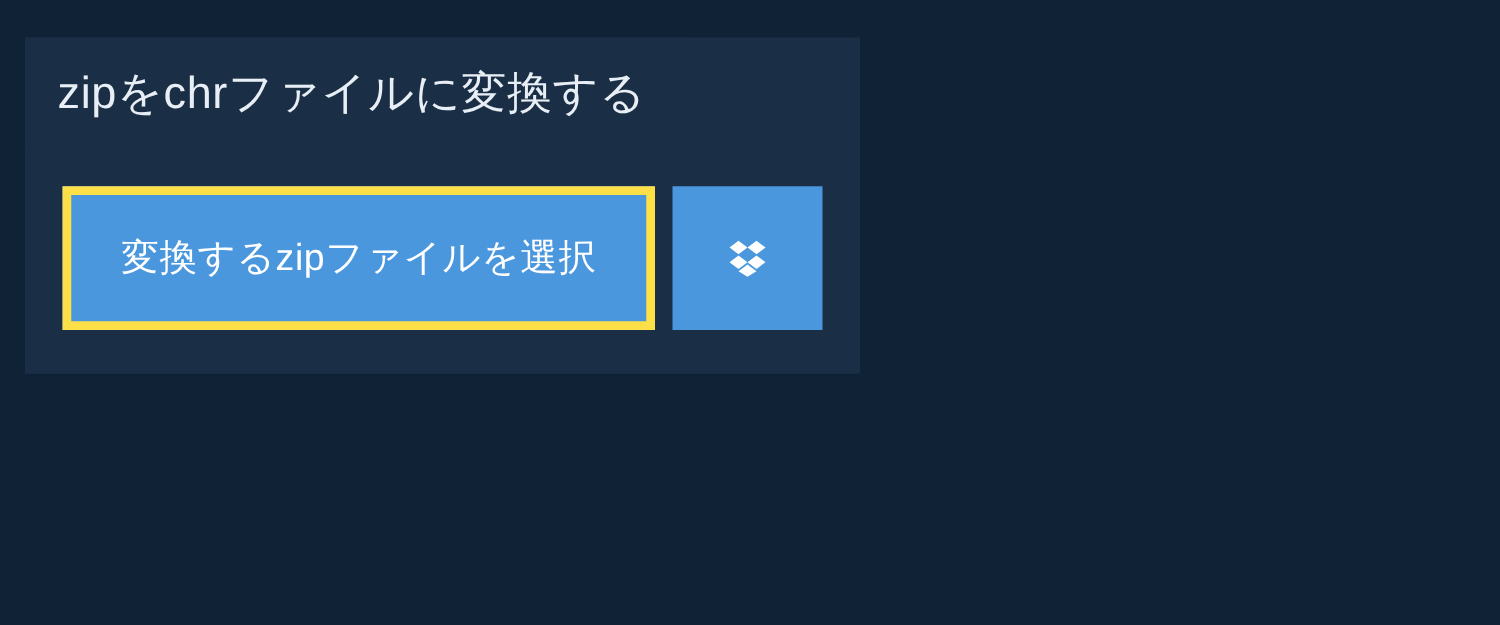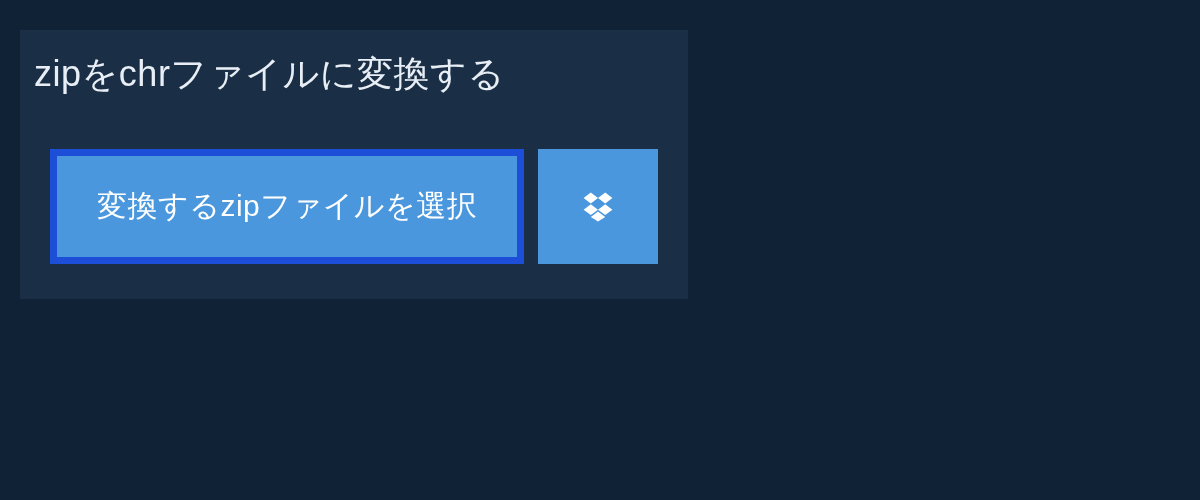--- a/index.html
+++ b/index.html
@@ -15,38 +15,38 @@
       overflow: hidden;
     }
     .panel {
       background: #1a2f45;
       margin: 30px 20px;
       padding: 0;
       width: fit-content;
     }
     .title-wrap {
       background: #1a2f45;
-      padding: 20px 30px 20px 14px;
+      padding: 20px 30px 20px 26px;
       display: inline-block;
     }
     .title {
       color: #e8eef5;
       font-size: 36px;
       font-weight: 400;
       letter-spacing: 0.5px;
     }
     .button-row {
       display: flex;
       align-items: stretch;
       padding: 30px 30px 35px 30px;
       gap: 14px;
     }
     .select-button {
       background: #4a97dd;
-      border: 7px solid #1d4ed8;
+      border: 7px solid #fde047;
       color: #ffffff;
       font-size: 30px;
       font-weight: 400;
       padding: 30px 40px;
       cursor: pointer;
       letter-spacing: 0.5px;
       display: flex;
       align-items: center;
       justify-content: center;
     }

